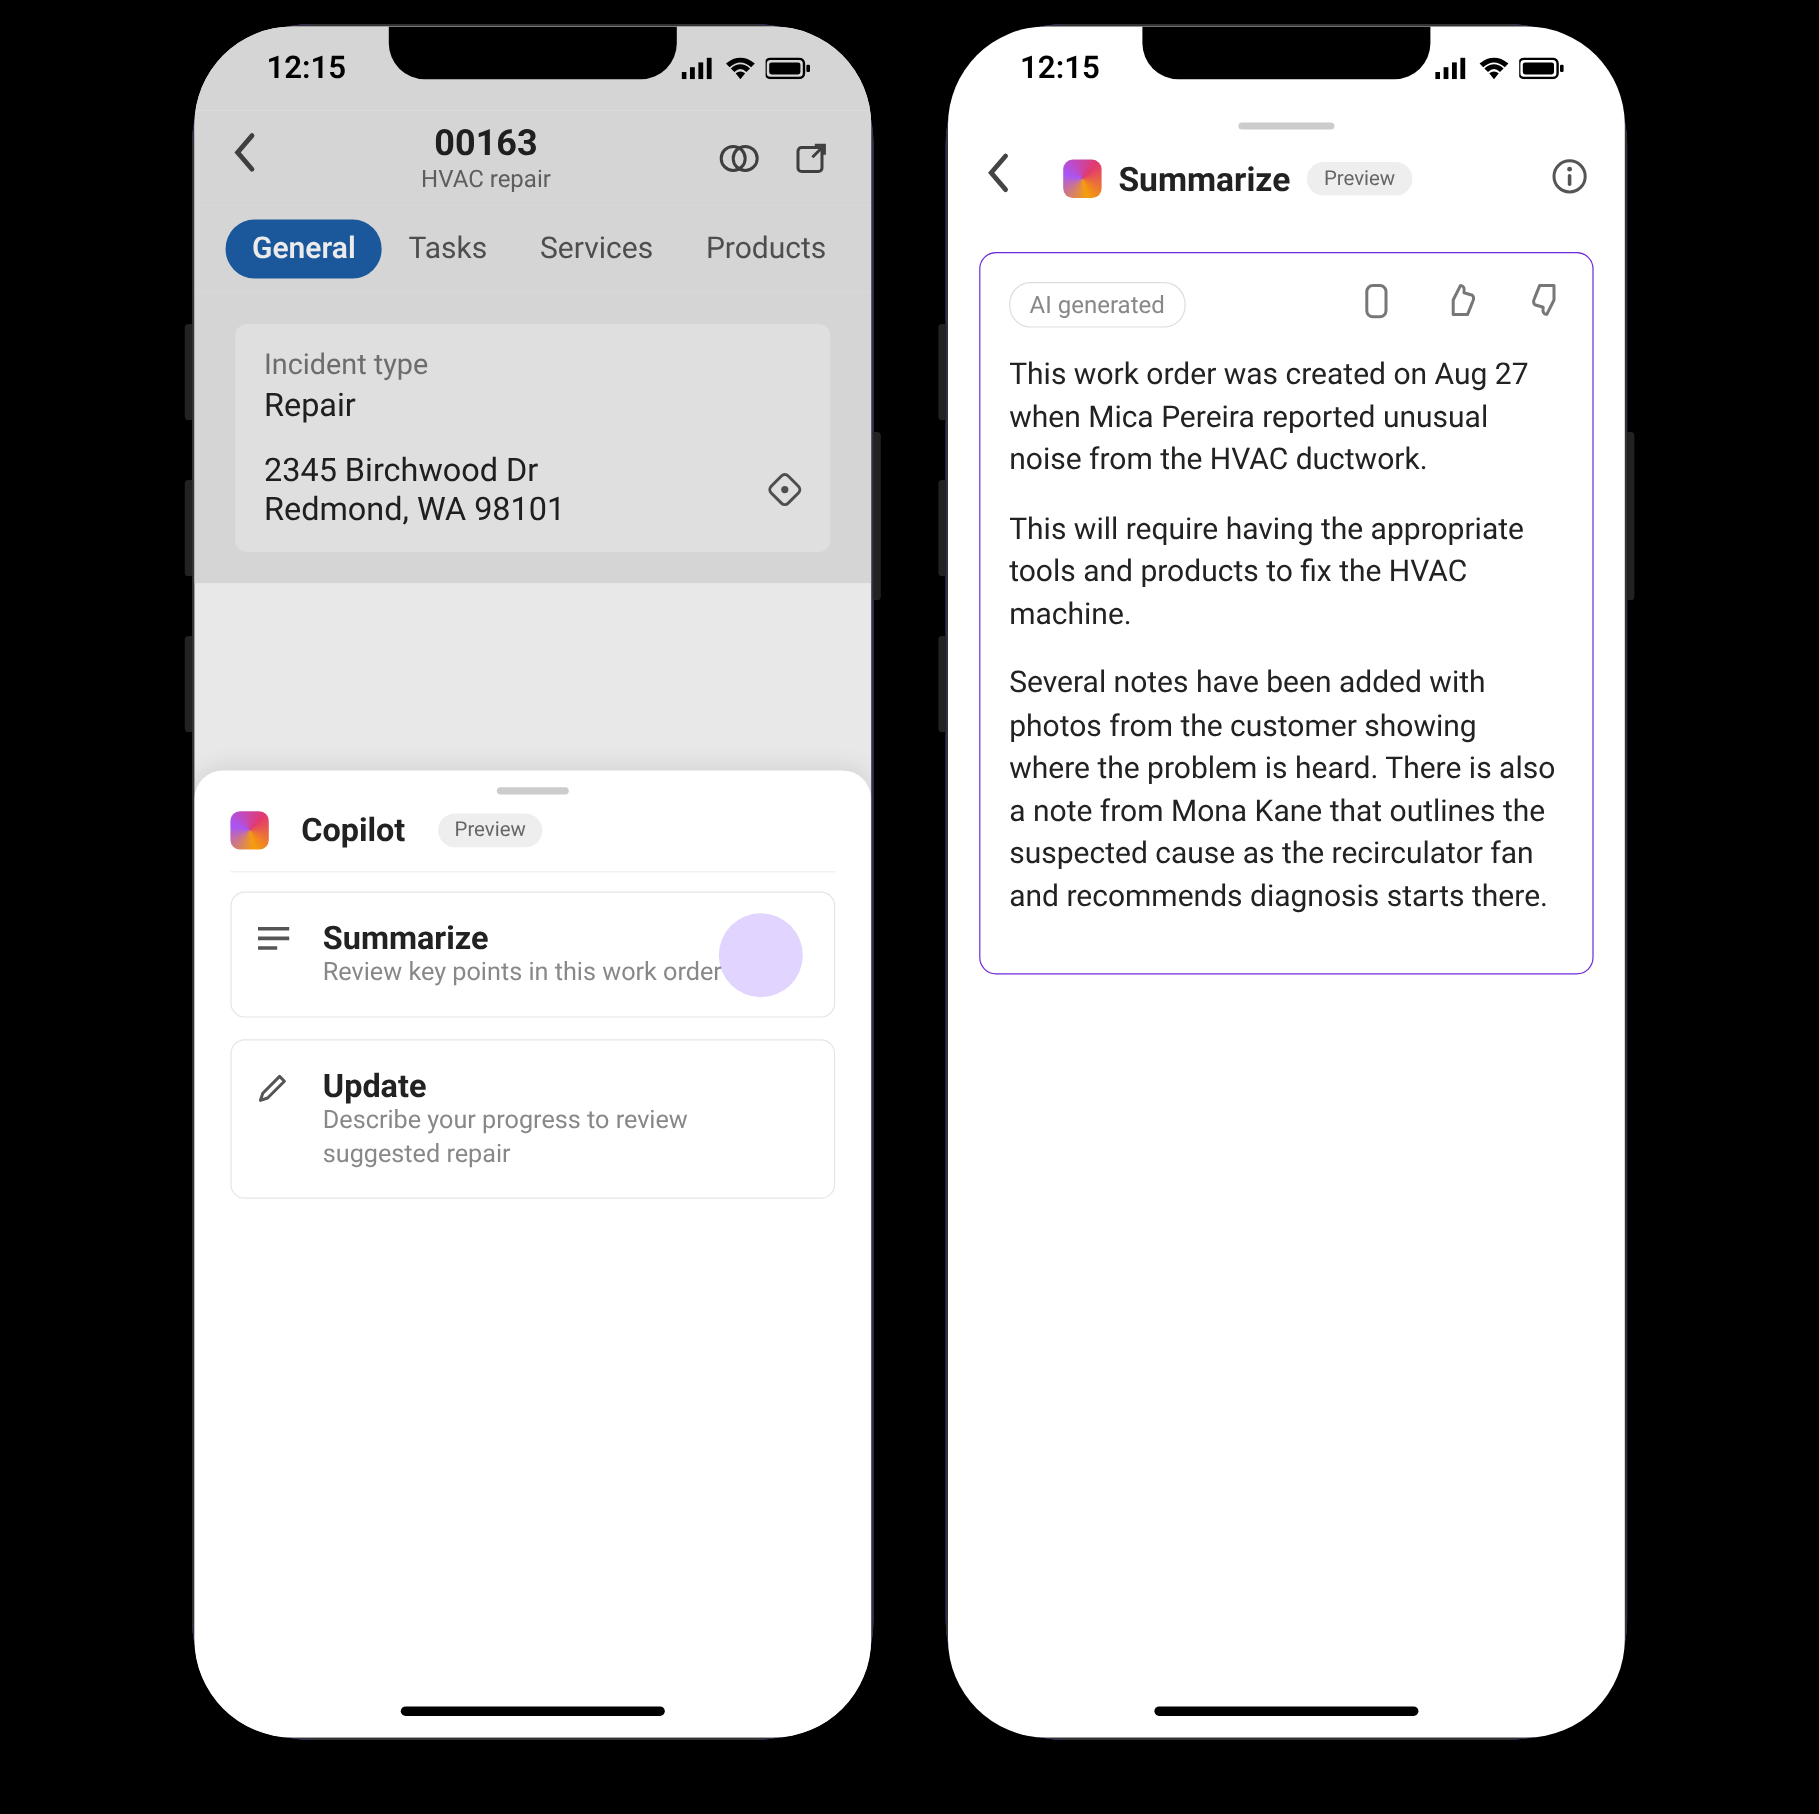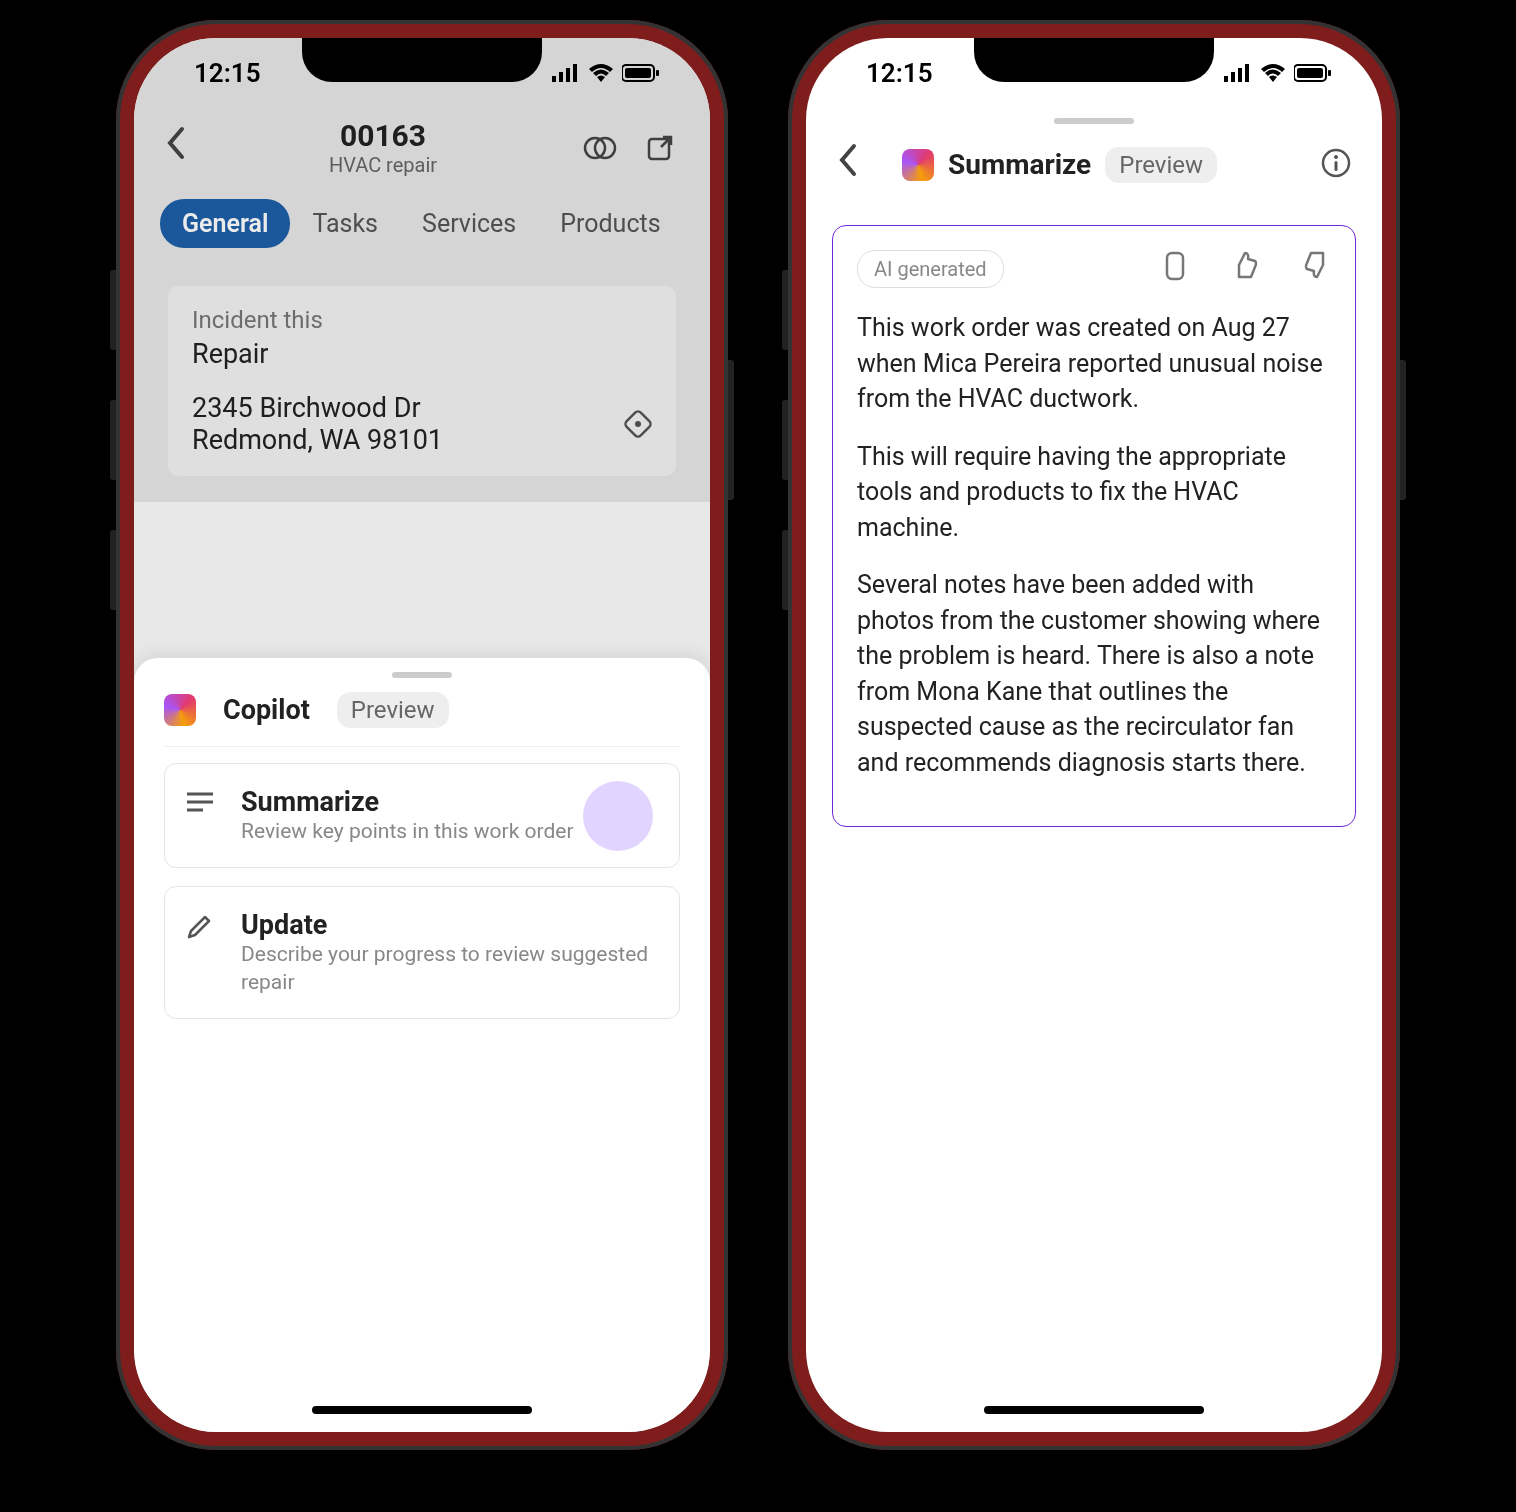--- a/index.html
+++ b/index.html
@@ -7,25 +7,25 @@
     width: 1516px;
     height: 1512px;
     background: #000;
     font-family: -apple-system, "Segoe UI", Roboto, sans-serif;
     display: flex;
     gap: 60px;
     justify-content: center;
     padding: 20px;
   }
   .phone {
-    width: 612px;
+    width: 568px;
     height: 1430px;
-    background: #7f1d1d;
+    background: #6d28d9;
     border-radius: 100px;
-    padding: 18px;
+    padding: 2px;
     position: relative;
     box-shadow: inset 0 0 0 4px #333;
   }
   .phone::before {
     
     content: "";
     position: absolute;
     left: -6px;
     top: 250px;
     width: 6px;
@@ -133,21 +133,21 @@
     padding-bottom: 18px;
     border-bottom: 1px solid #eee;
     margin-bottom: 16px;
   }
   .copilot-logo {
     width: 32px; height: 32px; border-radius: 8px;
     background: conic-gradient(from 45deg, #e23a6e, #f59e0b, #a855f7, #e23a6e);
   }
   .copilot-title { font-size: 27px; font-weight: 700; color: #222; }
   .preview-pill {
-    background: #eee; color: #666; font-size: 24px;
+    background: #eee; color: #666; font-size: 17px;
     padding: 4px 14px; border-radius: 14px;
   }
 
   .option-card {
     border: 1px solid #e5e5e5;
     border-radius: 12px;
     padding: 22px 20px;
     display: flex;
     gap: 20px;
     align-items: flex-start;
@@ -272,21 +272,21 @@
     <div class="tabs">
       <span class="tab active">General</span>
       <span class="tab">Tasks</span>
       <span class="tab">Services</span>
       <span class="tab">Products</span>
 
     </div>
 
     <div class="details-section">
       <div class="details-card">
-        <div class="field-label">Incident this</div>
+        <div class="field-label">Incident type</div>
         <div class="field-value">Repair</div>
         <div class="field-value" style="margin-bottom:0">
           <div>2345 Birchwood Dr</div>
           <div>Redmond, WA 98101</div>
         </div>
         <span class="pin-icon">
           <svg width="36" height="36" viewBox="0 0 36 36">
               <rect x="8" y="8" width="20" height="20" rx="4" transform="rotate(45 18 18)" stroke="#555" stroke-width="2.5" fill="none"></rect>
               <circle cx="18" cy="18" r="3" fill="#555"></circle>
             </svg>

